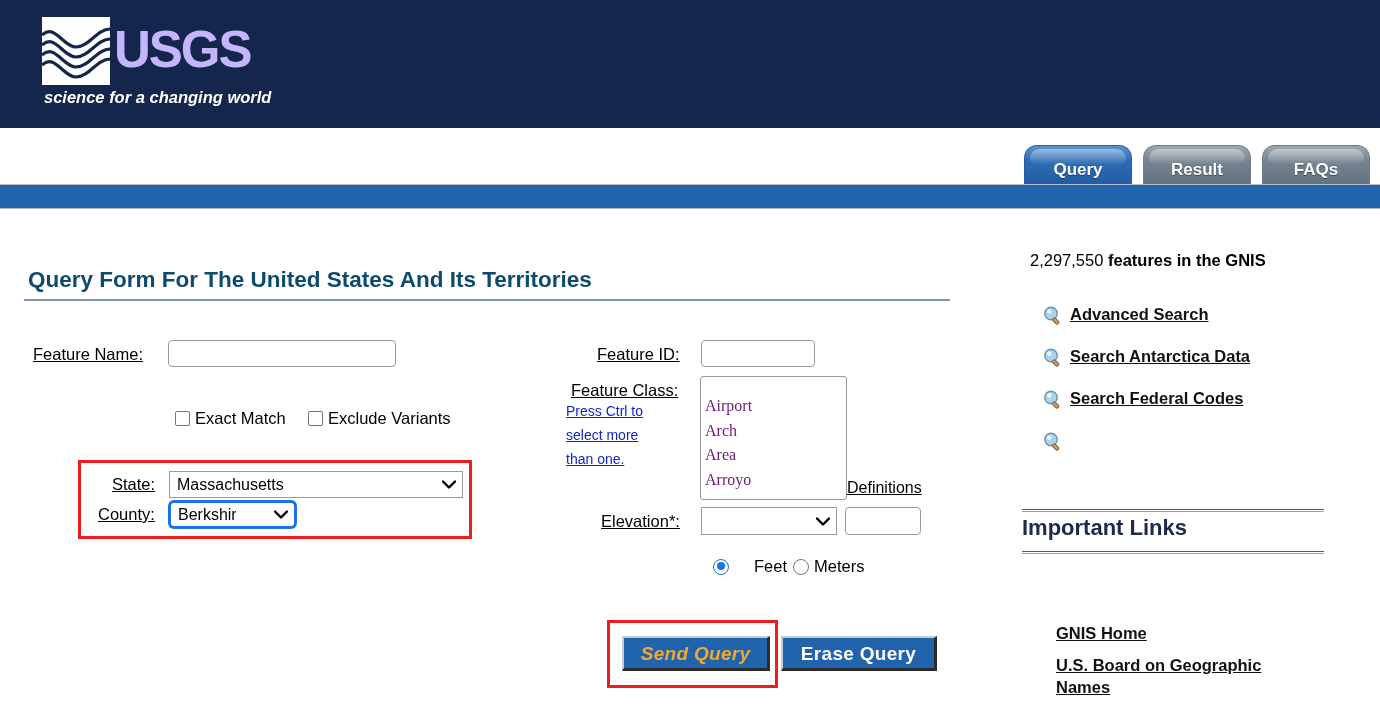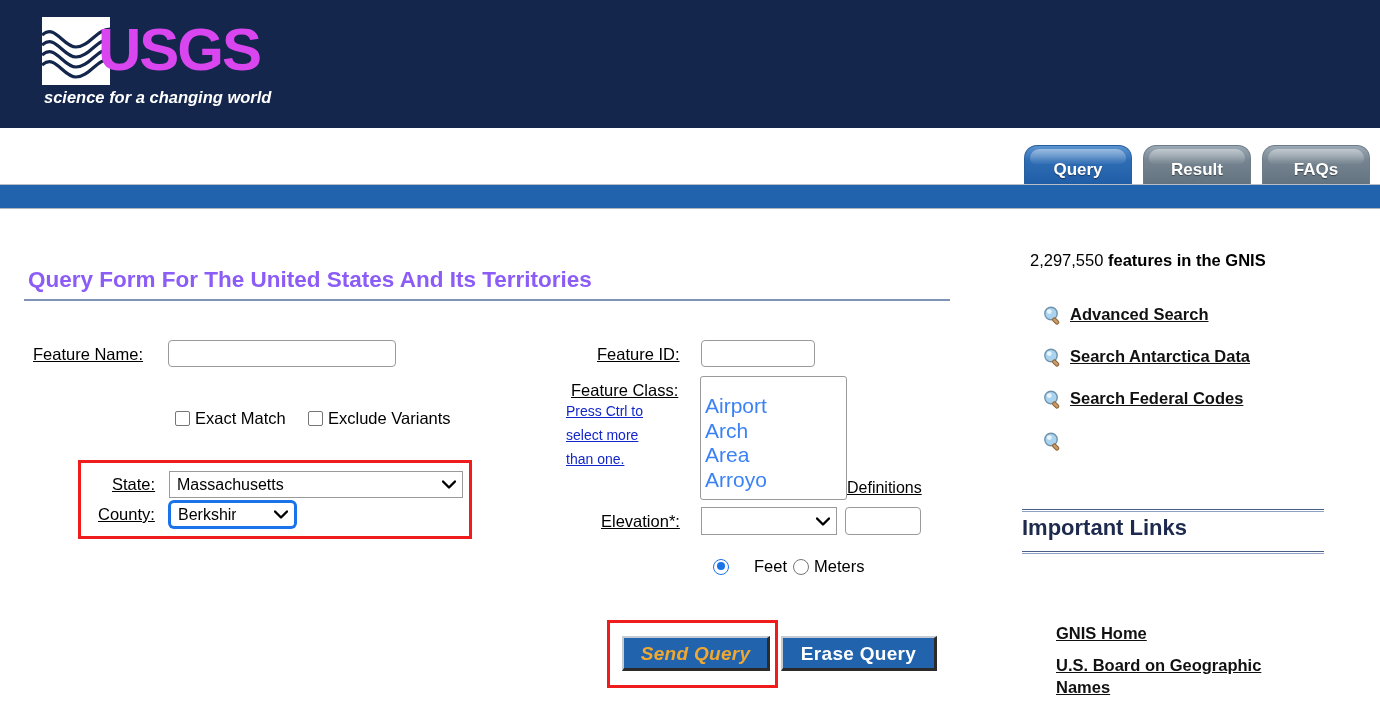--- a/index.html
+++ b/index.html
@@ -31,26 +31,26 @@
   .usgs-logo .mark {
     position: absolute;
     left: 0; top: 3px;
     width: 68px; height: 68px;
     background: #ffffff;
     overflow: hidden;
   }
   .usgs-logo .mark svg { display: block; }
   .usgs-logo .wordmark {
     position: absolute;
-    left: 56px; top: 0px;
+    left: 72px; top: 0px;
     font-family: "Liberation Sans", sans-serif;
     font-weight: bold;
-    font-size: 60px;
+    font-size: 51px;
     letter-spacing: -2px;
-    color: #d946ef;
+    color: #c4b5fd;
     line-height: 72px;
     white-space: nowrap;
   }
   .usgs-logo .tagline {
     position: absolute;
     left: 2px; top: 74px;
     font-family: "Liberation Sans", sans-serif;
     font-style: italic;
     font-weight: bold;
     font-size: 16.5px;
@@ -120,21 +120,21 @@
   .main {
     position: absolute;
     left: 0; top: 209px;
     width: 1000px; height: 495px;
   }
   .page-title {
     position: absolute;
     left: 28px; top: 58px;
     font-size: 22.5px;
     font-weight: bold;
-    color: #8b5cf6;
+    color: #0c4a6e;
     white-space: nowrap;
   }
   .title-rule {
     position: absolute;
     left: 24px; top: 90px;
     width: 926px; height: 2px;
     background: #7f93b4;
   }
 
   .lbl-u {
@@ -234,25 +234,26 @@
   .listbox {
     position: absolute;
     box-sizing: border-box;
     border: 1.5px solid #9a9a9a;
     border-radius: 3px;
     background: #fff;
     overflow: hidden;
     padding-top: 17px;
   }
   .listbox .opt {
-    font-size: 21px;
+    font-size: 16px;
     line-height: 24.6px;
     padding-left: 4px;
     white-space: nowrap;
-    color: #3b82f6;
+    color: #701a75;
+    font-family: Liberation Serif, serif;
   }
 
   a.link {
     color: #1226cc;
     text-decoration: underline;
     font-size: 14px;
     white-space: nowrap;
   }
   .ctrl-hint {
     position: absolute;

